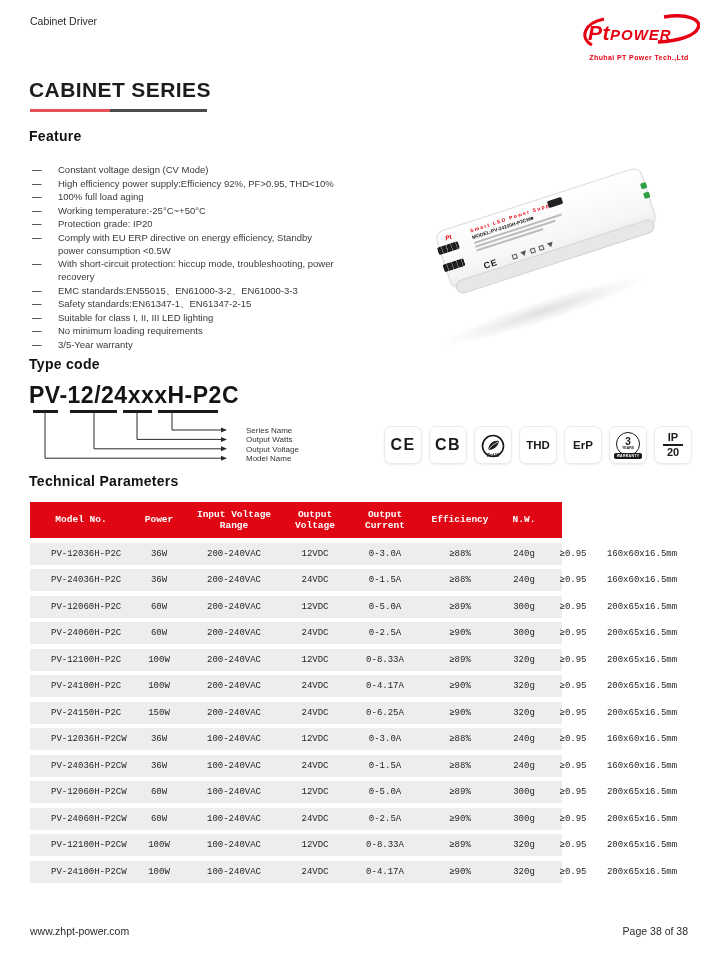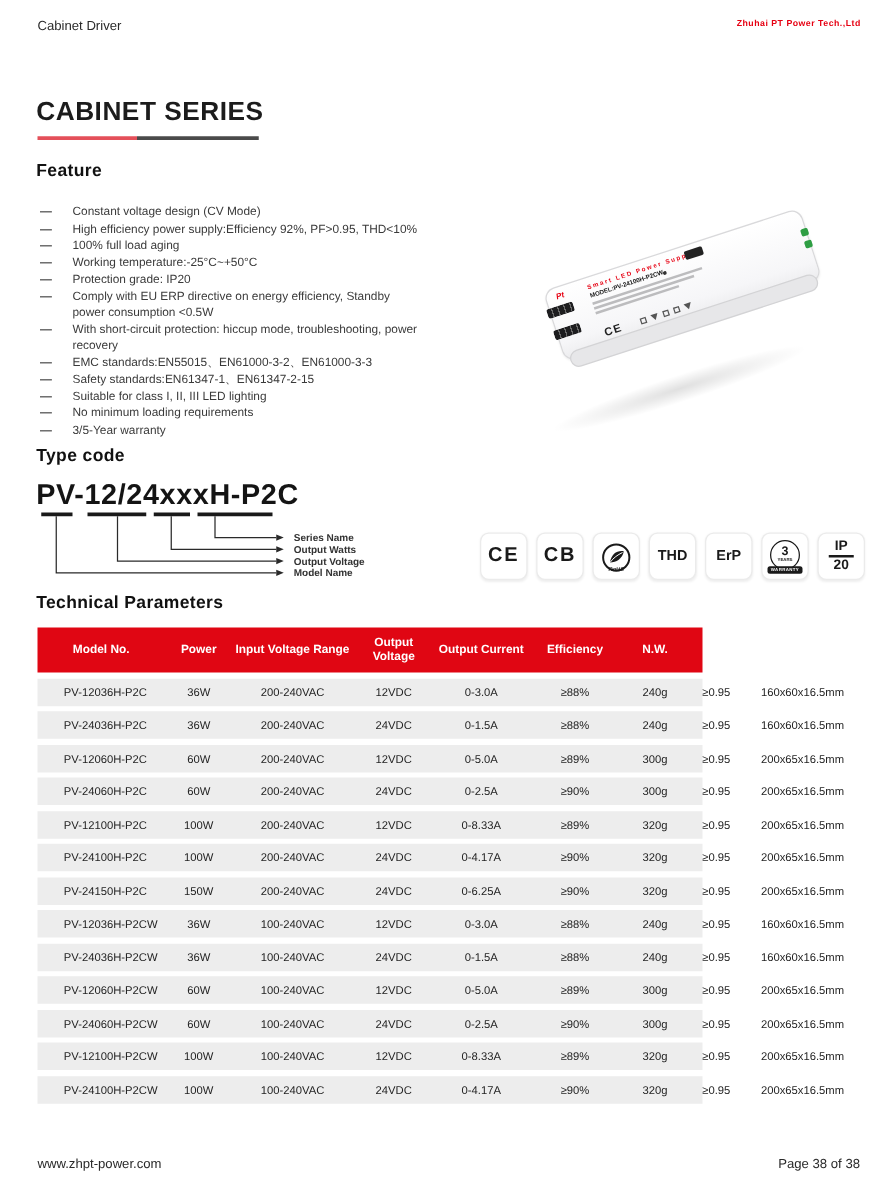--- a/index.html
+++ b/index.html
@@ -58,58 +58,65 @@
   .dv-term { position:absolute; left:-3px; width:22px; height:8px; background:#1d1d1f; border-radius:2px;
     background-image:repeating-linear-gradient(90deg, transparent 0 4px, #6a6a6a 4px 5px); }
   .dv-usb { position:absolute; left:116px; top:4px; width:15px; height:7px; background:#222; border-radius:1.5px; }
   .dv-dot { position:absolute; left:95px; top:14px; width:3px; height:3px; border-radius:50%; background:#333; }
   .dv-green { position:absolute; right:-2px; width:6px; height:6px; background:#2f9e44; border-radius:1.5px; }
 
   
   .typecode-text { left:29px; top:382px; font-size:23px; font-weight:bold; color:#141414; letter-spacing:0.5px; }
   .tc-svg { left:30px; top:407px; }
   .tc-labels { left:235px; top:407px; width:120px; height:60px; }
-  .tc-label { position:absolute; left:0; font-size:8px; color:#333; white-space:nowrap;font-weight:bold; }
+  .tc-label { position:absolute; left:11px; font-size:8px; color:#333; white-space:nowrap; }
 
   
   .certs { left:384px; top:426px; display:flex; gap:7px; }
   .cert { width:38px; height:38px; background:#fff; border:1px solid #ebebeb; border-radius:7px;
     box-shadow:0 1px 2px rgba(0,0,0,0.07); display:flex; flex-direction:column;
     align-items:center; justify-content:center; color:#1a1a1a; }
   .cert-big { font-size:16px; font-weight:bold; letter-spacing:1.5px; }
   .cert-mid { font-size:11.5px; font-weight:bold; }
   .rohs-txt { font-size:4.5px; font-weight:bold; font-style:italic; margin-top:-6px; }
   .warr-circle { width:24px; height:24px; border:1.6px solid #1a1a1a; border-radius:50%;
     display:flex; flex-direction:column; align-items:center; justify-content:center; line-height:1; }
   .warr-circle span { font-size:10px; font-weight:bold; }
   .warr-circle small { font-size:3.5px; font-weight:bold; }
   .warr-banner { margin-top:-3px; background:#1a1a1a; color:#fff; font-size:3.5px; font-weight:bold;
     padding:1px 3px; border-radius:2px; letter-spacing:0.3px; }
   .ip-top,.ip-bottom { font-size:11px; font-weight:bold; line-height:1.05; }
   .ip-line { width:20px; height:1.6px; background:#1a1a1a; margin:1px 0; }
 
   
-  .ptable { left:30px; top:502px; width:532px; --cols:102px 54px 96px 66px 74px 76px 52px 46px 92px; }
+  .ptable { left:30px; top:502px; width:532px;font-family:Liberation Mono, monospace; --cols:102px 54px 96px 66px 74px 76px 52px 46px 92px; }
   .table-head { display:grid; grid-template-columns:var(--cols); background:#e00613; color:#fff;
     font-weight:bold; font-size:9.5px; min-height:36px; align-items:center; justify-items:center;
     text-align:center; line-height:1.2; padding:2px 0; }
   .tr { display:grid; grid-template-columns:var(--cols); background:#ededed; height:22px; margin-top:4.5px;
     align-items:center; font-size:9px; color:#1f1f1f; text-align:center; }
   .tr .td:first-child { text-align:left; padding-left:21px; }
 
   
   .footer-site { left:30px; top:925px; font-size:10.5px; color:#2a2a2a; }
   .footer-page { right:22px; top:925px; font-size:10.5px; color:#2a2a2a; }
 </style>
 </head>
 <body>
 
 <div class="abs doc-title">Cabinet Driver</div>
 
 <div class="abs logo">
+  <div class="logo-art">
+    <svg class="logo-svg" width="122" height="38" viewBox="0 0 122 38">
+      <path d="M14 31 C 1 24 6 9 26 5" stroke="#e60012" stroke-width="3" fill="none"></path>
+      <path d="M86 3 C 110 -1 124 6 120 14 C 117 22 100 27 80 28" stroke="#e60012" stroke-width="3.4" fill="none"></path>
+    </svg>
+    <div class="logo-text"><span class="big">Pt</span><span class="rest">POWER</span></div>
+  </div>
   <div class="logo-sub">Zhuhai PT Power Tech.,Ltd</div>
 </div>
 
 <div class="abs series-title">CABINET SERIES</div>
 <div class="abs series-underline"></div>
 
 <div class="abs h2 feature-heading">Feature</div>
 <div class="abs feature-list">
     <div class="feat-item">
       <span class="feat-dash">—</span>

